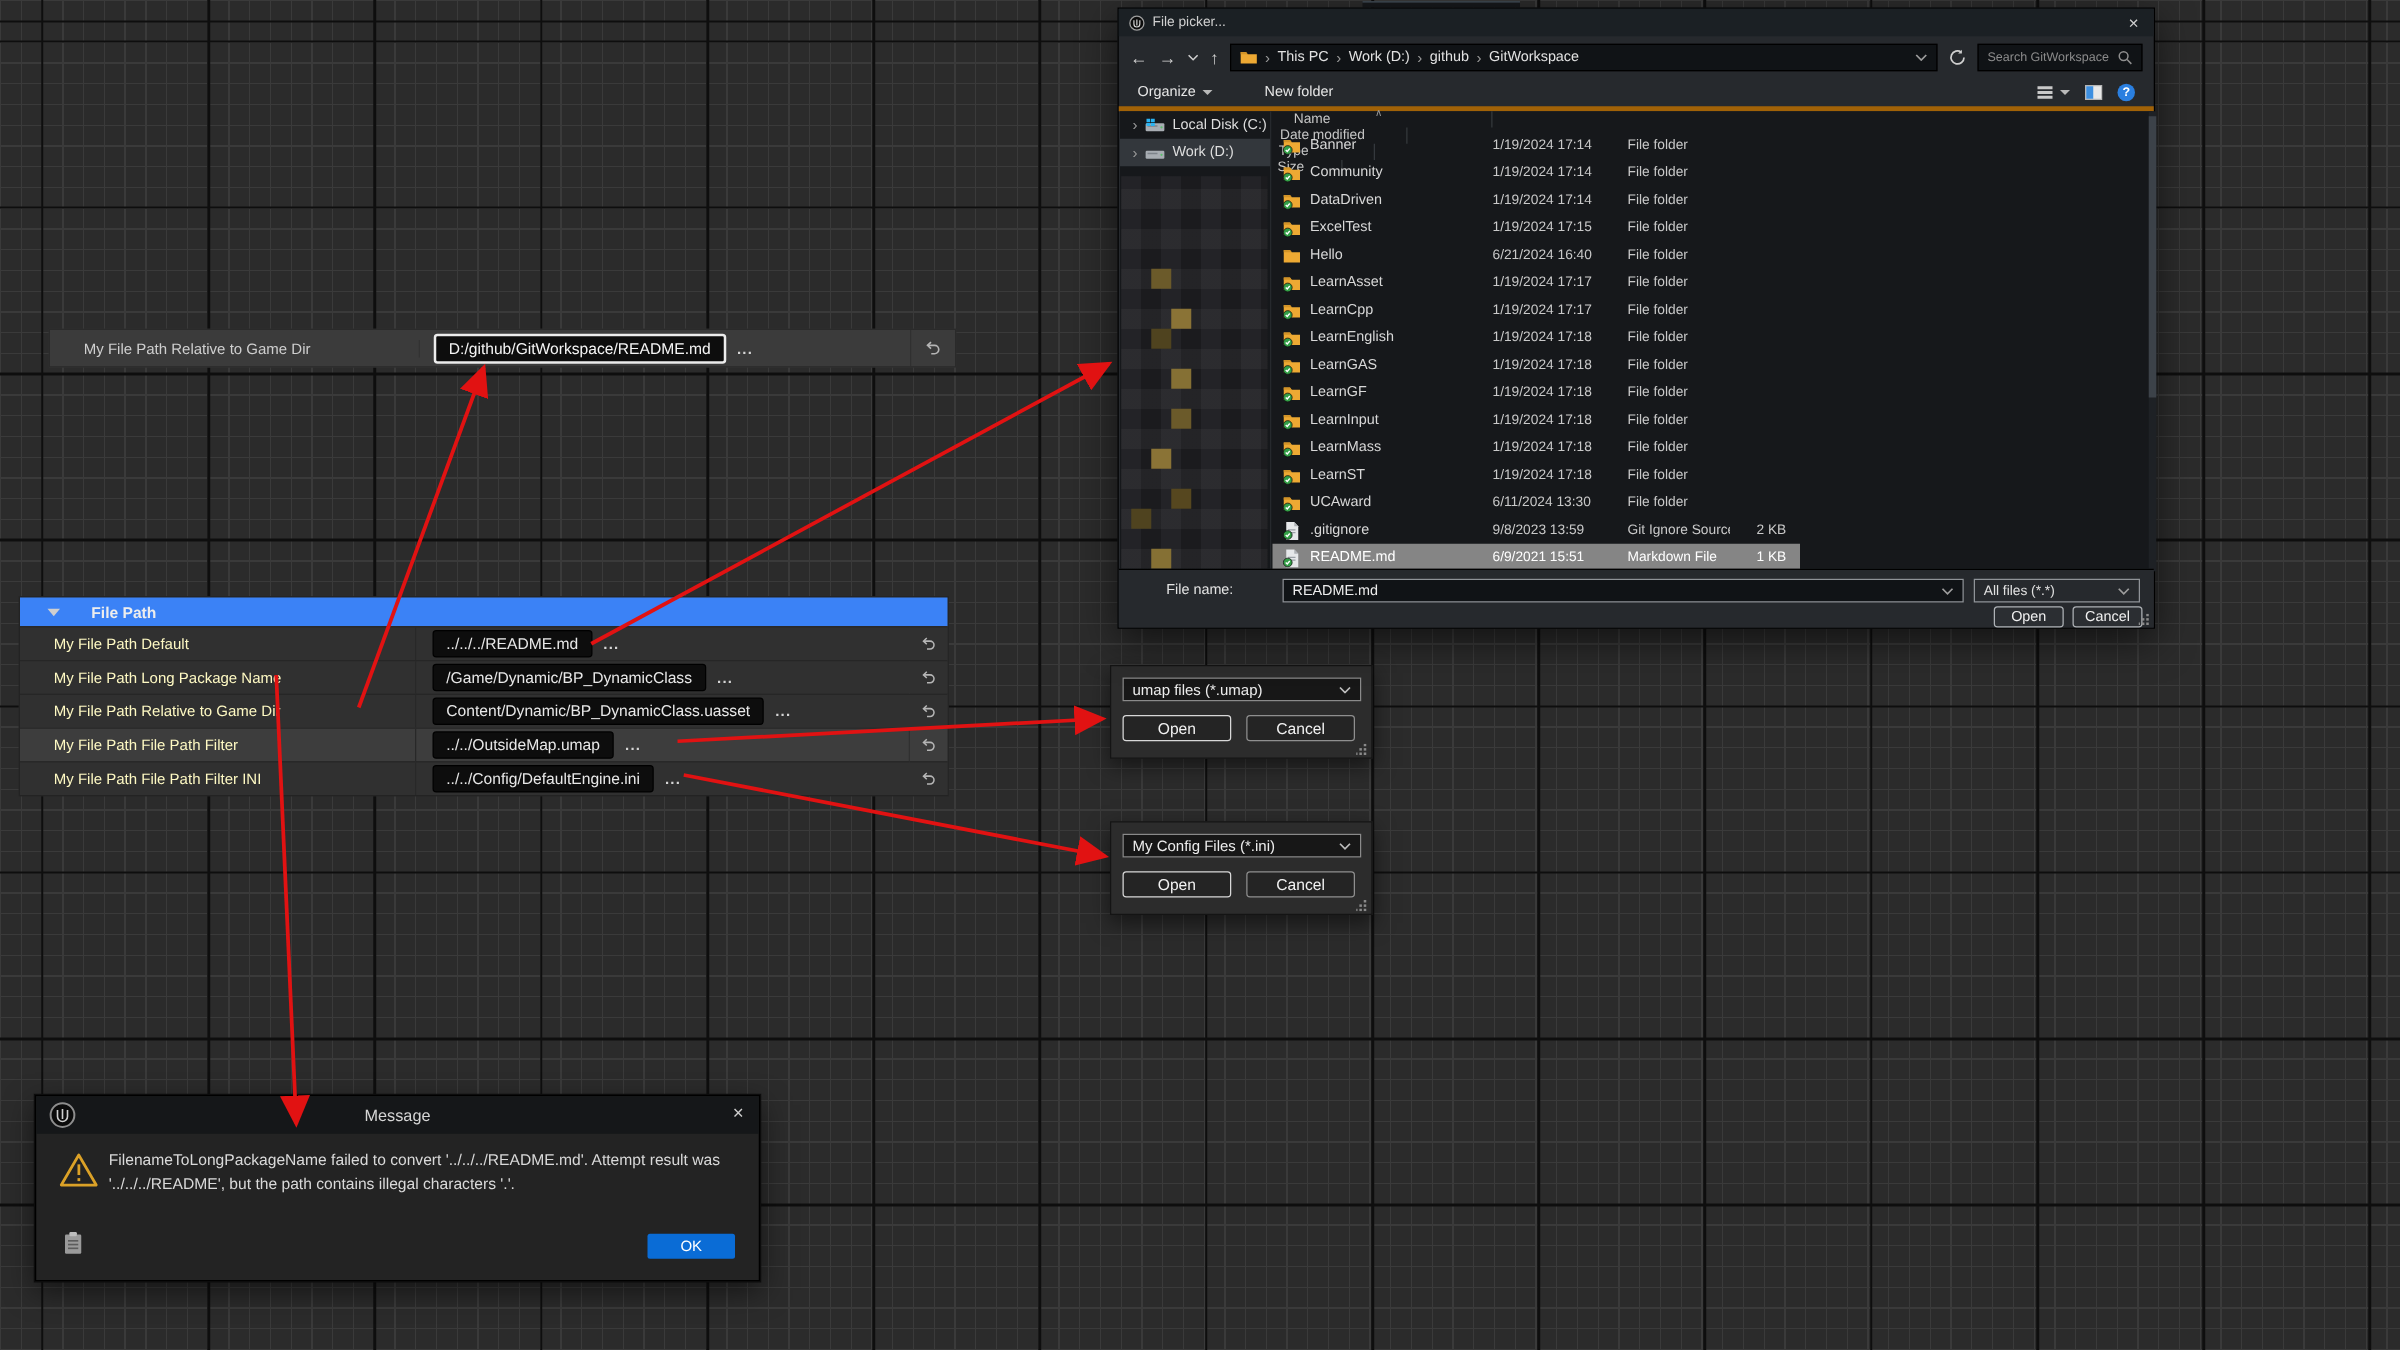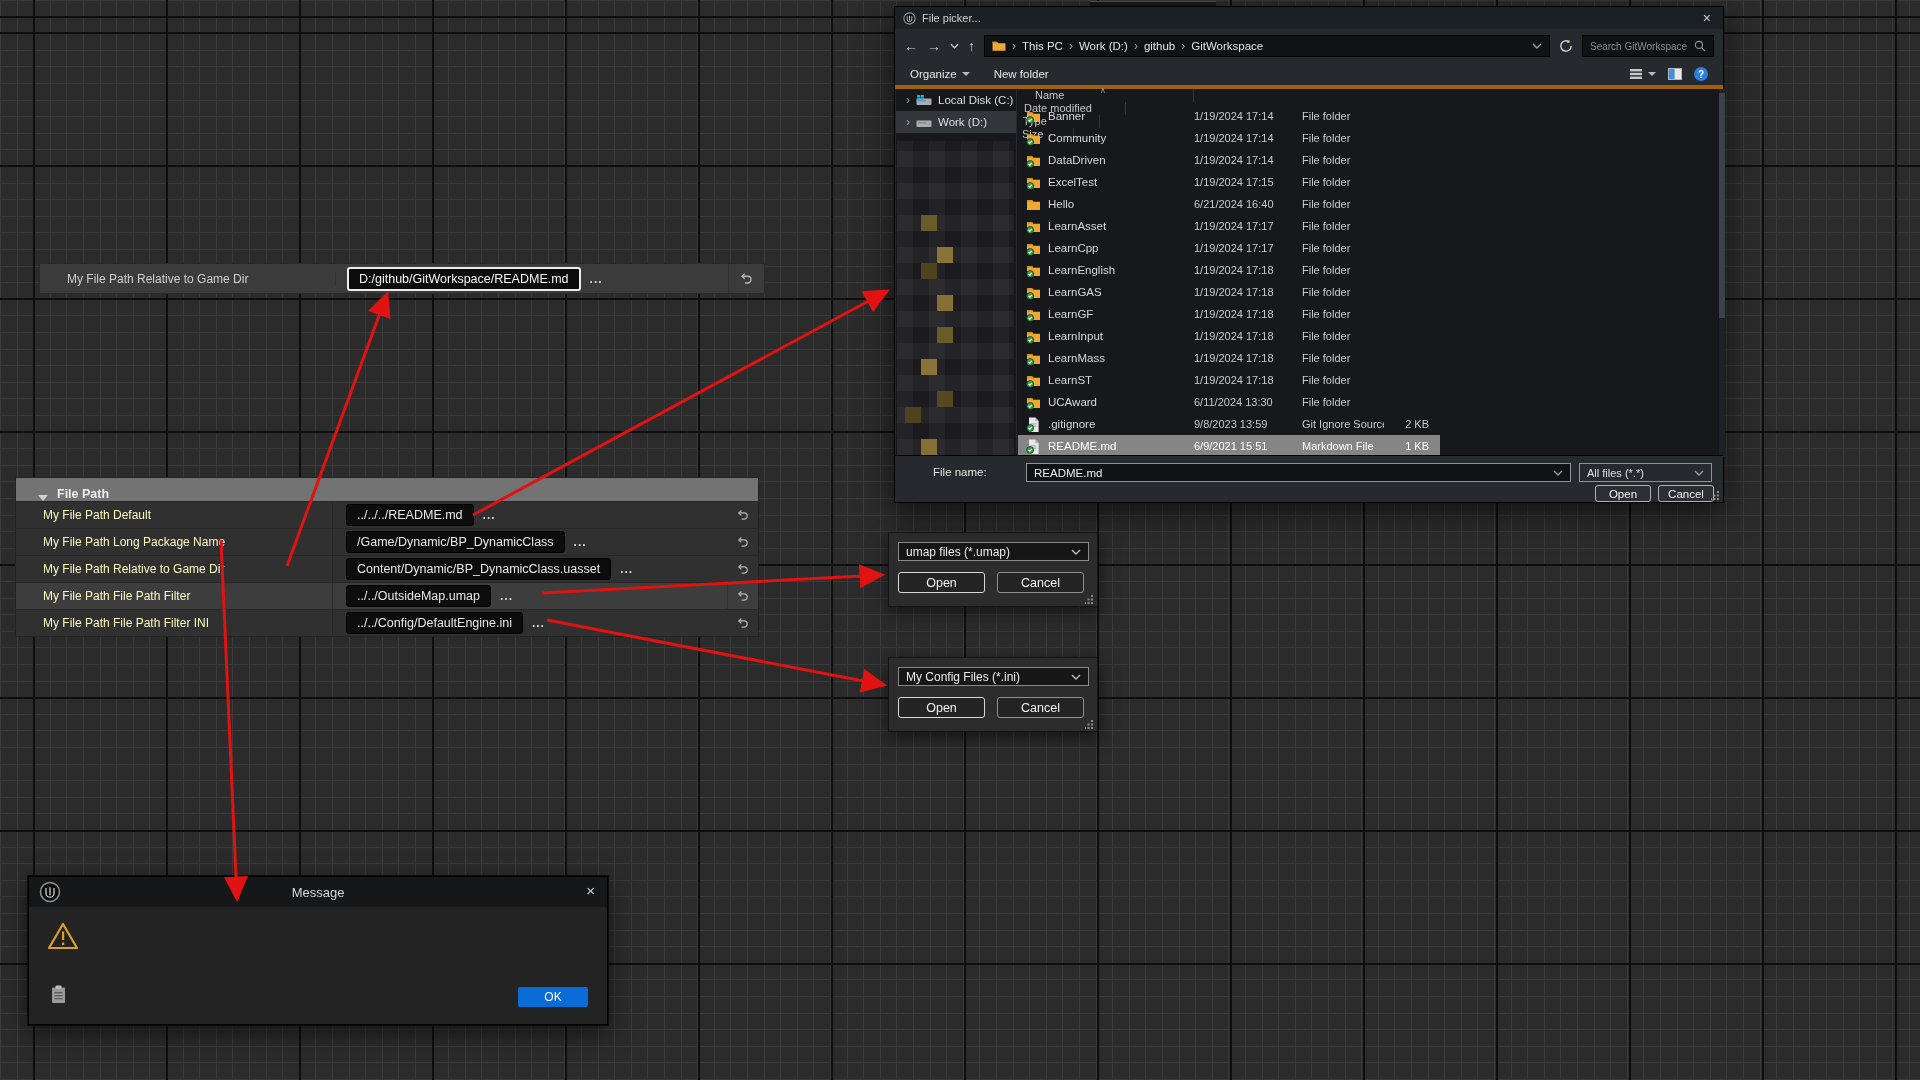--- a/index.html
+++ b/index.html
@@ -21,21 +21,21 @@
   .tn-label{width:296px;padding-left:27px;font-size:12px;color:#cfcfcf;border-right:1px solid #323232;}
   .val-box{background:#0d0d0d;border:1px solid #000;border-radius:3px;height:22px;line-height:20px;
     padding:0 10px;font-size:12.5px;color:#e8e8e8;white-space:nowrap;display:inline-block;}
   .val-box.focused{border:2px solid #ececec;color:#f5f5f5;height:24px;line-height:20px;}
   .dots{margin-left:9px;color:#d5d5d5;font-weight:bold;letter-spacing:1px;font-size:12px;cursor:pointer;}
   .reset-zone{margin-left:auto;border-left:1px solid #303030;width:36px;height:100%;
     display:flex;align-items:center;justify-content:center;cursor:pointer;}
   .top-node .val-wrap{margin-left:11px;display:flex;align-items:center;}
   
   .fps{position:absolute;left:15px;top:477px;width:744px;background:#2f2f2f;border:1px solid #232323;}
-  .fps-header{height:23px;background:#737373;display:flex;align-items:flex-end;padding-left:22px;}
+  .fps-header{height:23px;background:#3b82f6;display:flex;align-items:center;padding-left:22px;gap:16px;}
   .tri-down{width:0;height:0;border-left:5px solid transparent;border-right:5px solid transparent;
     border-top:6px solid #cfcfcf;margin-right:9px;}
   .fps-title{font-size:12.5px;font-weight:bold;color:#ededed;}
   .prop-row{height:27px;border-top:1px solid #262626;display:flex;align-items:center;background:#303030;}
   .prop-row.hl{background:#3d3d3d;}
   .prop-label{width:317px;padding-left:27px;font-size:12px;color:#fef9c3;border-right:1px solid #282828;
     height:100%;display:flex;align-items:center;}
   .prop-row .val-wrap{margin-left:13px;display:flex;align-items:center;}
   .prop-row .reset-zone{width:31px;}
   
@@ -237,20 +237,21 @@
       <span class="msg-title-text">Message</span>
       <span class="msg-close">×</span>
     </div>
     <span class="msg-warn">
       <svg width="32" height="30" viewBox="0 0 32 30">
         <path d="M16 3 30 27H2Z" fill="none" stroke="#dba127" stroke-width="2.2" stroke-linejoin="round"></path>
         <rect x="15" y="10.5" width="2.2" height="8.5" fill="#dba127"></rect>
         <rect x="15" y="21.5" width="2.2" height="2.4" fill="#dba127"></rect>
       </svg>
     </span>
+    <div class="msg-text">FilenameToLongPackageName failed to convert '../../../README.md'. Attempt result was '../../../README', but the path contains illegal characters '.'.</div>
     <span class="msg-clip">
       <svg width="15" height="19" viewBox="0 0 15 19">
         <rect x="1" y="2.5" width="13" height="15.5" rx="1" fill="#9a9a9a"></rect>
         <rect x="4.5" y="0.5" width="6" height="3.4" rx="1" fill="#bdbdbd"></rect>
         <rect x="3.4" y="7" width="8.2" height="1.3" fill="#5c5c5c"></rect>
         <rect x="3.4" y="10" width="8.2" height="1.3" fill="#5c5c5c"></rect>
         <rect x="3.4" y="13" width="8.2" height="1.3" fill="#5c5c5c"></rect>
       </svg>
     </span>
     <div class="msg-ok">OK</div>
@@ -348,21 +349,21 @@
           <circle cx="5.3" cy="5.3" r="3.8" fill="none" stroke="#8f8f8f" stroke-width="1.3"></circle>
           <path d="M8.3 8.3 12 12" stroke="#8f8f8f" stroke-width="1.3"></path>
         </svg>
       </span>
     </div>
     <div class="pk-toolbar">
       <span class="tb-item">
         <span>Organize</span>
         <span class="caret-dn"></span>
       </span>
-      <span class="tb-item" style="margin-left:16px;">
+      <span class="tb-item" style="margin-left:34px;">
         <span>New folder</span>
       </span>
       <span class="tb-right">
         <span class="tb-item">
           <svg width="14" height="12" viewBox="0 0 14 12">
             <g fill="#c9c9c9">
                 <rect x="1" y="1" width="12" height="2.4"></rect>
                 <rect x="1" y="4.8" width="12" height="2.4"></rect>
                 <rect x="1" y="8.6" width="12" height="2.4"></rect>
               </g>

